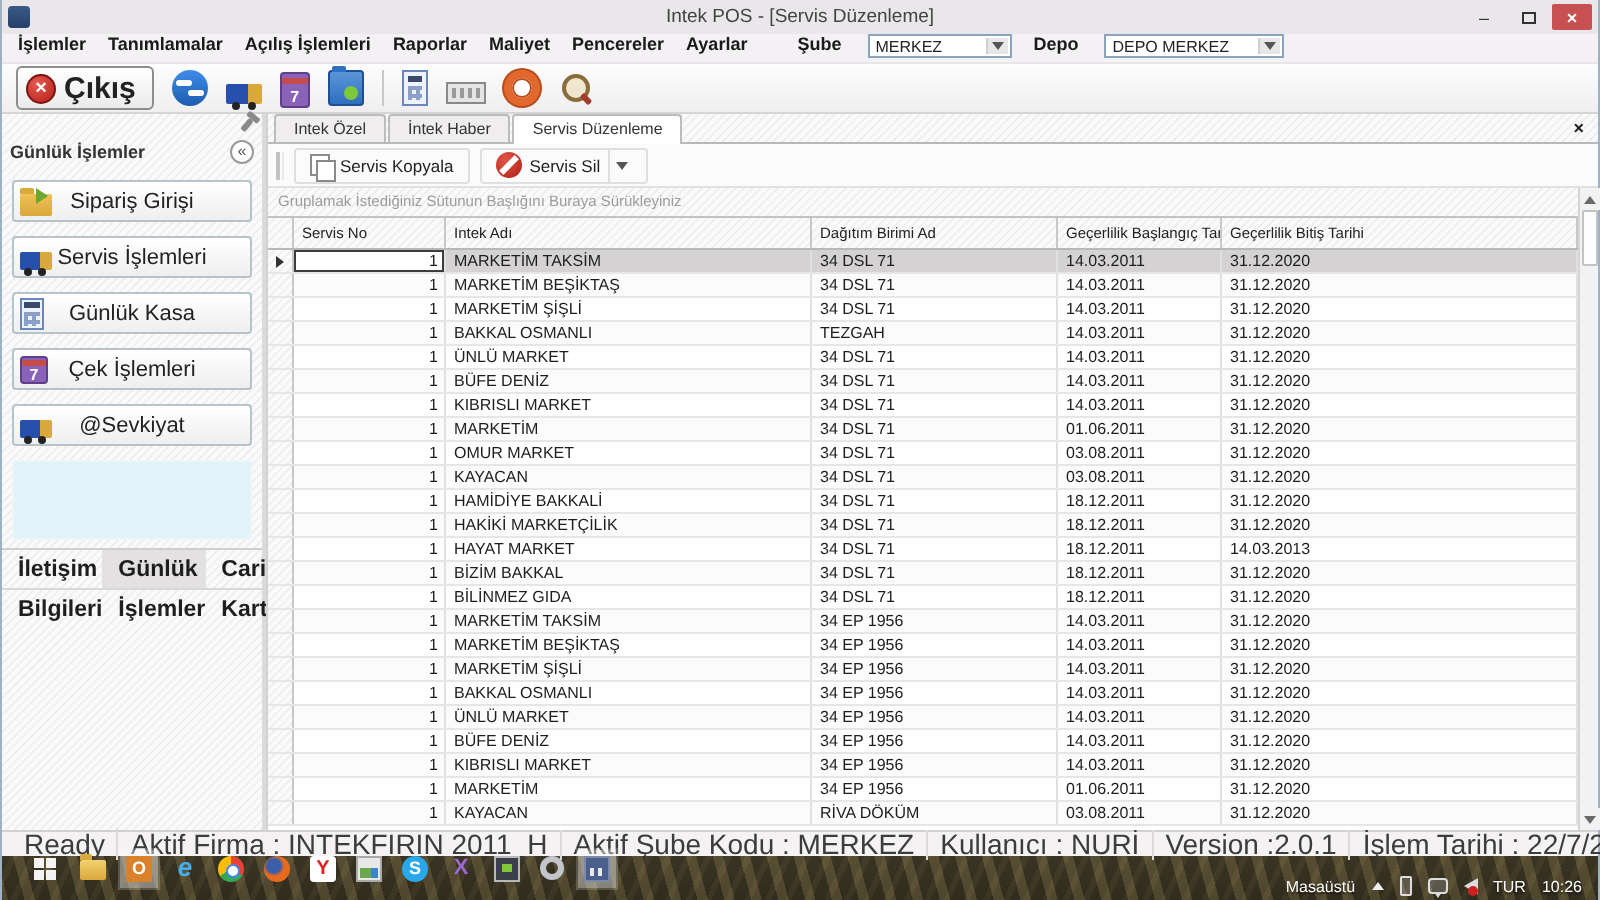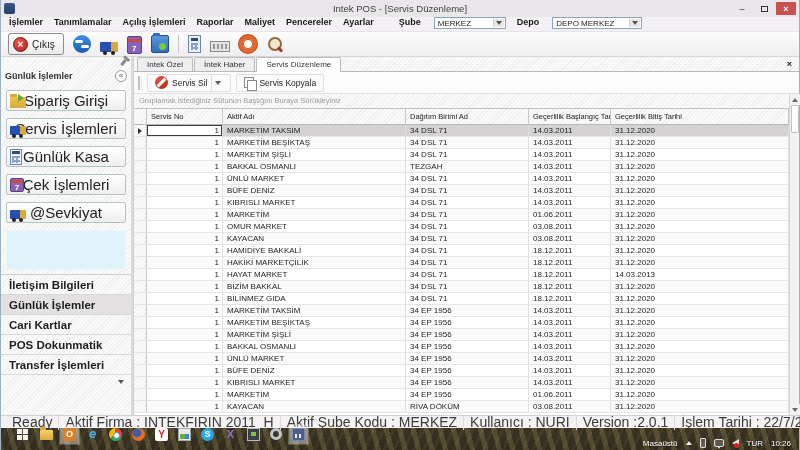--- a/index.html
+++ b/index.html
@@ -31,21 +31,21 @@
   .tri-down { width: 0; height: 0; border-left: 3px solid transparent; border-right: 3px solid transparent; border-top: 4px solid #555; }
 
   
   .toolbar { height: 26px; background: linear-gradient(#fdfdfd, #f0eef0); border-top: 1px solid #e7e5e7;
              border-bottom: 1px solid #d6d4d6; display: flex; align-items: center; padding-left: 7px; gap: 9px; }
   .exit-btn { display: flex; align-items: center; gap: 4px; border: 1px solid #8d8d8d; border-radius: 3px;
               background: linear-gradient(#ffffff,#eceaec); padding: 2px 8px 2px 4px; height: 22px; }
   .exit-icon { width: 15px; height: 15px; background: radial-gradient(circle at 35% 30%, #e55b52, #b51f18); border-radius: 50%;
                color: #fff; font-size: 10px; font-weight: bold; display: flex; align-items: center; justify-content: center;
                border: 1px solid #7c120d; }
-  .exit-label { font-size: 10px; font-weight: normal; color: #222; }
+  .exit-label { font-size: 15px; font-weight: bold; color: #222; }
   .tool-icon { width: 18px; height: 18px; position: relative; }
   .tool-sep { width: 1px; height: 18px; background: #c9c7c9; }
   .i-teamviewer-icon { border-radius: 50%; background: linear-gradient(#3f8de8,#1c5cb0); }
   .i-teamviewer-icon::before, .i-teamviewer-icon::after { content: ""; position: absolute; width: 8px; height: 3px; background: #fff; border-radius: 2px; }
   .i-teamviewer-icon::before { left: 2px; top: 5px; } .i-teamviewer-icon::after { right: 2px; bottom: 5px; }
   .i-truck-icon { background: linear-gradient(90deg, #274fae 0 11px, #d9a93c 11px); height: 10px !important; margin-top: 5px; border-radius: 1px; }
   .i-truck-icon::after { content: ""; position: absolute; left: 3px; bottom: -3px; width: 4px; height: 4px; background: #222; border-radius: 50%;
                          box-shadow: 8px 0 0 #222; }
   .i-gift-icon { background: #8a63b8; border-radius: 2px; width: 15px !important; margin-top: 2px; border: 1px solid #5f3f8a; }
   .i-gift-icon::before { content: ""; position: absolute; top: 2px; left: 0; right: 0; height: 3px; background: #c84b4b; }
@@ -73,40 +73,40 @@
   .sidebar { width: 132px; border-right: 2px solid #dcdadc; display: flex; flex-direction: column; }
   .pin-row { height: 11px; position: relative; }
   .pin { position: absolute; right: 6px; top: 2px; width: 3px; height: 7px; background: #8a8a8a; transform: rotate(40deg); border-radius: 1px; }
   .pin::before { content: ""; position: absolute; top: -3px; left: -2px; width: 7px; height: 3px; background: #8a8a8a; border-radius: 1px; }
   .caption-row { height: 16px; display: flex; align-items: center; justify-content: space-between; padding: 0 4px; }
   .caption { font-size: 9px; font-weight: bold; color: #333; }
   .collapse-btn { width: 12px; height: 12px; border: 1px solid #9a9a9a; border-radius: 50%; background: #fff;
                   font-size: 8px; line-height: 10px; text-align: center; color: #555; }
   .btn-stack { padding: 6px 5px 4px 5px; display: flex; flex-direction: column; gap: 7px; }
   .sbtn { height: 21px; background: linear-gradient(#ffffff,#efefef); border: 1px solid #b7c3cb; border-radius: 2px;
-          display: flex; align-items: center; justify-content: center; font-size: 15px; color: #222; position: relative; }
+          display: flex; align-items: center; justify-content: center; font-size: 11px; color: #222; position: relative; }
   .sbicon { position: absolute; left: 3px; top: 2px; width: 16px; height: 16px; }
   .ic-folder { background: linear-gradient(#eec255,#d9a93c); border-radius: 1px; height: 11px !important; margin-top: 4px; }
   .ic-folder::before { content: ""; position: absolute; top: -3px; left: 0; width: 7px; height: 3px; background: #d9a93c; border-radius: 1px 1px 0 0; }
   .ic-folder::after { content: ""; position: absolute; right: 1px; top: -2px; width: 0; height: 0;
         border-left: 4px solid transparent; border-right: 4px solid transparent; border-bottom: 6px solid #6aa832; transform: rotate(90deg); }
   .ic-truck { background: linear-gradient(90deg, #274fae 0 10px, #d9a93c 10px); height: 9px !important; margin-top: 5px; border-radius: 1px; }
   .ic-truck::after { content: ""; position: absolute; left: 2px; bottom: -3px; width: 4px; height: 4px; background: #222; border-radius: 50%; box-shadow: 7px 0 0 #222; }
   .ic-gear { width: 14px !important; height: 14px !important; border-radius: 50%;
              background: repeating-conic-gradient(#d98e1f 0 30deg, #a86a10 30deg 60deg); }
   .ic-gear::after { content: ""; position: absolute; left: 4px; top: 4px; width: 6px; height: 6px; background: #fdfdfd; border-radius: 50%; }
   .ic-calc { width: 12px !important; background: #eef2fa; border: 1px solid #6b86b8; }
   .ic-calc::before { content: ""; position: absolute; top: 1px; left: 1px; right: 1px; height: 3px; background: #3a4a6a; }
   .ic-calc::after { content: ""; position: absolute; left: 1px; right: 1px; top: 6px; bottom: 1px;
        background: repeating-linear-gradient(90deg, #8aa0c8 0 2px, transparent 2px 4px), repeating-linear-gradient(#8aa0c8 0 2px, transparent 2px 4px); }
   .ic-gift { background: #8a63b8; border-radius: 2px; width: 14px !important; height: 14px !important; margin-top: 1px; border: 1px solid #5f3f8a; }
   .ic-gift::before { content: ""; position: absolute; top: 1px; left: 0; right: 0; height: 3px; background: #c84b4b; }
   .ic-gift::after { content: "7"; position: absolute; bottom: -1px; left: 0; right: 0; text-align: center; color: #fff; font-size: 8px; font-weight: bold; }
   .blue-panel { height: 40px; margin: 3px 5px 4px 5px; background: #e2f2fa; border: 1px solid #eef6fa; }
-  .nav-list { display: flex; flex-direction: column; border-top: 1px solid #cfcfcf; }
+  .nav-list { display: flex; flex-direction: row; border-top: 1px solid #cfcfcf; }
   .nav-item { height: 20px; line-height: 20px; padding-left: 8px; font-size: 11.5px; font-weight: bold; color: #1e1e1e;
               border-bottom: 1px solid #d8d8d8; background: transparent; }
   .nav-item.active { background: #e3e1e1; }
   .nav-footer { height: 13px; display: flex; justify-content: flex-end; align-items: center; padding-right: 7px; }
 
   
   .main { flex: 1; display: flex; flex-direction: column; border-left: 1px solid #d2d0d2; position: relative; }
   .tabbar { height: 15px; display: flex; align-items: flex-end; padding-left: 3px; gap: 1px; border-bottom: 1px solid #b9b9b9; }
   .tab { font-size: 8px; color: #333; background: #efedee; border: 1px solid #bcbcbc; border-bottom: none;
          border-radius: 2px 2px 0 0; padding: 2px 9px 2px 9px; margin-bottom: 0px; }
@@ -347,40 +347,40 @@
           <div class="tab">İntek Haber</div>
 
           <div class="tab active">Servis Düzenleme</div>
 
         <span class="main-close">×</span>
       </div>
 
       <div class="grid-toolbar">
         <span class="grip"></span>
         <div class="gt-btn">
+          <span class="copy-ic"></span>
+          <span>Servis Kopyala</span>
+        </div>
+        <div class="gt-btn">
           <span class="del-ic"></span>
           <span>Servis Sil</span>
           <span class="gt-dd">
               <span class="tri-down"></span>
             </span>
         </div>
-        <div class="gt-btn">
-          <span class="copy-ic"></span>
-          <span>Servis Kopyala</span>
-        </div>
       </div>
 
       <div class="content-row">
         <div class="left-col">
           <div class="group-hint">Gruplamak İstediğiniz Sütunun Başlığını Buraya Sürükleyiniz</div>
 
           <div class="hdr-row">
             <div class="hdr-cell w-ind"></div>
             <div class="hdr-cell w-no">Servis No</div>
-            <div class="hdr-cell w-bayi">Aktif Adı</div>
+            <div class="hdr-cell w-bayi">Intek Adı</div>
             <div class="hdr-cell w-birim">Dağıtım Birimi Ad</div>
             <div class="hdr-cell w-bas">Geçerlilik Başlangıç Tarihi</div>
             <div class="hdr-cell w-bit">Geçerlilik Bitiş Tarihi</div>
           </div>
 
           <div class="rows">
 
               <div class="row selected">
                 <div class="cell c-ind">
                   <span class="rowarrow"></span>

